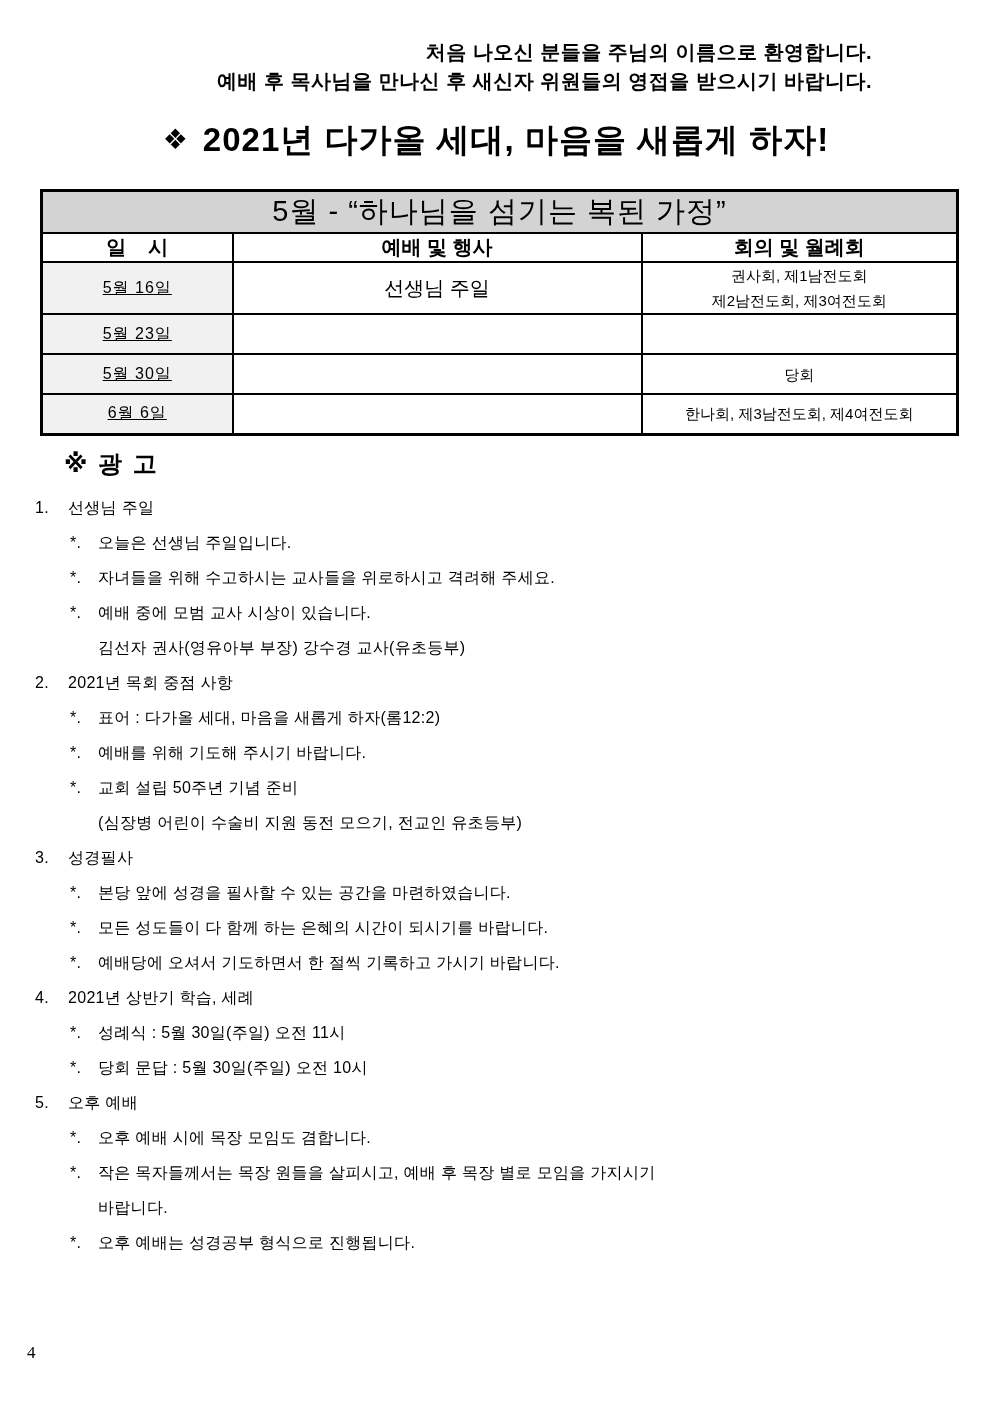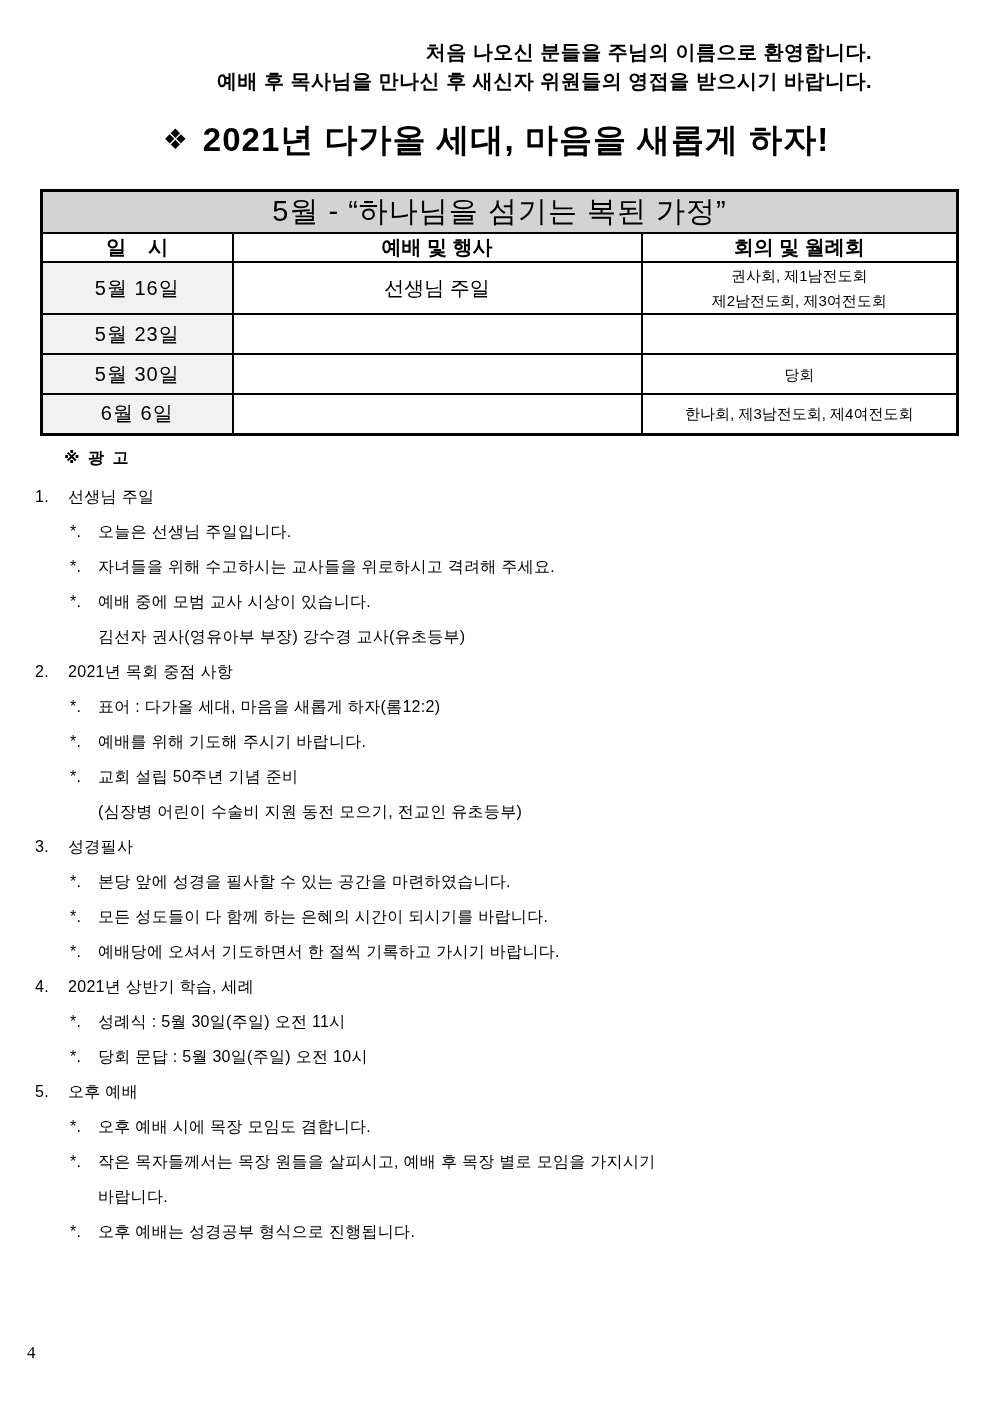--- a/index.html
+++ b/index.html
@@ -71,31 +71,32 @@
     height:28px;
     font-size:20px;
     font-weight:700;
     background:var(--paper);
     border-bottom:2px solid var(--ink);
     white-space:pre;
   }
   tr.datarow{height:40px;}
   td.c-date{
     background:var(--date-cell-bg);
-    font-size:20px;
+    font-size:16px;
     letter-spacing:1px;
     white-space:pre;
+    text-decoration:underline;
   }
   td.c-event{font-size:20px;}
   td.c-meeting{font-size:15px;line-height:25px;}
   td.c-meeting .mline{display:block;}
   
   .ann-heading{
     margin:12px 0 0 64px;
-    font-size:16px;
+    font-size:24px;
     font-weight:700;
     white-space:pre;
     letter-spacing:2px;
   }
   .ann-list{
     margin-top:10px;
     padding-left:35px;
     font-size:16px;
   }
   .ann-line{

